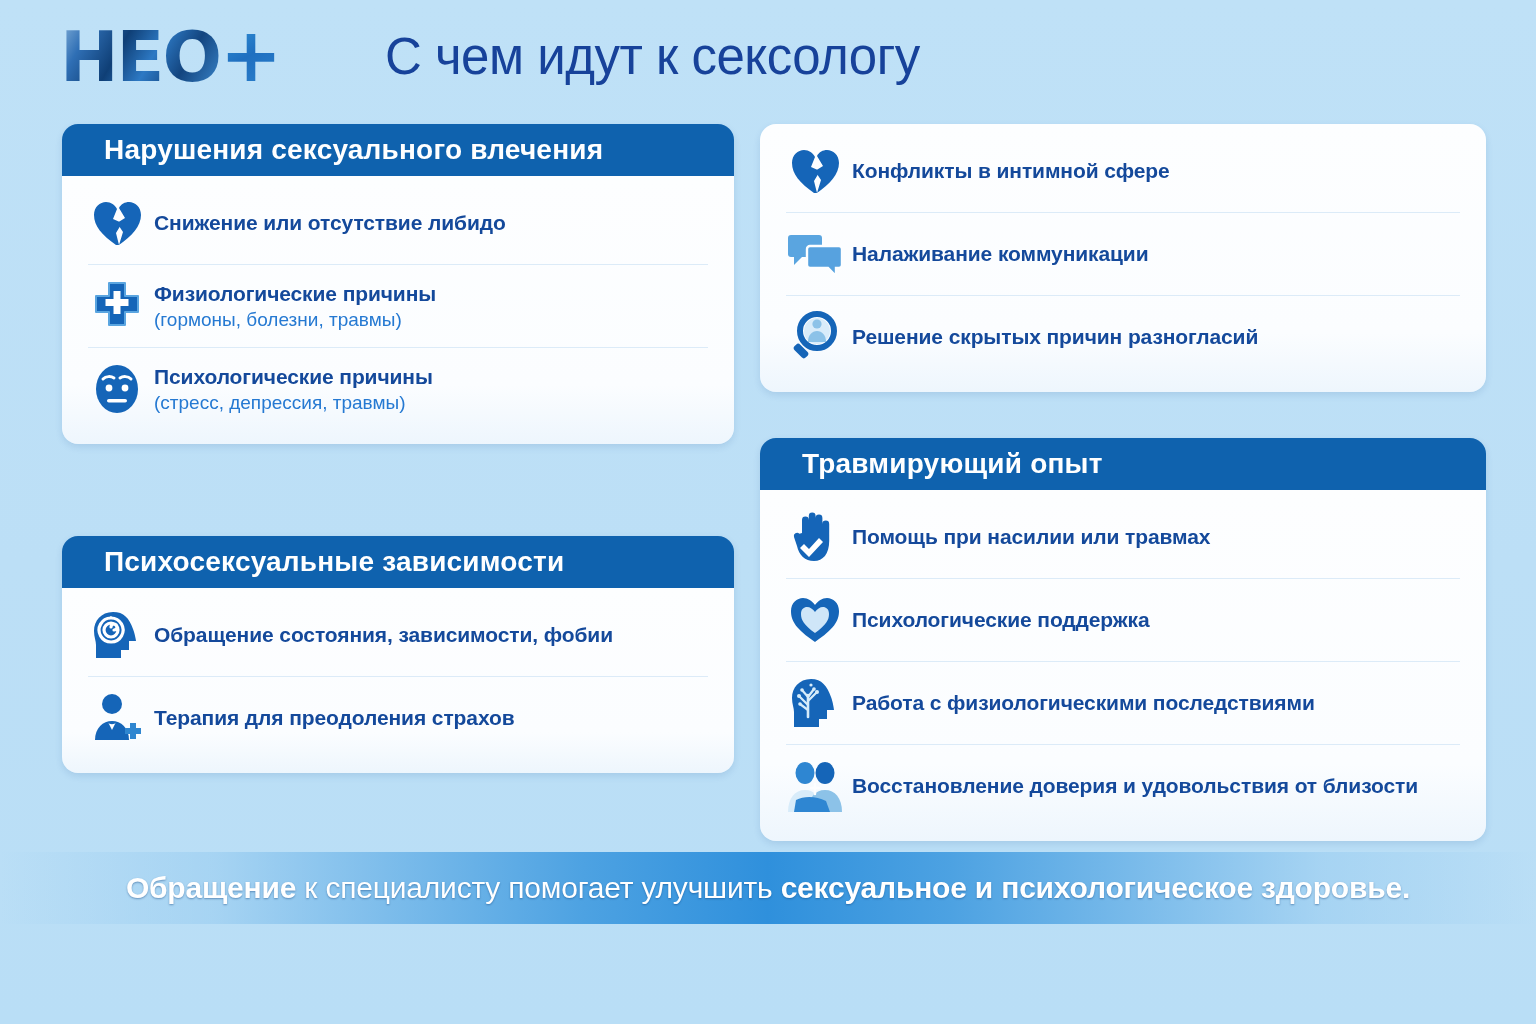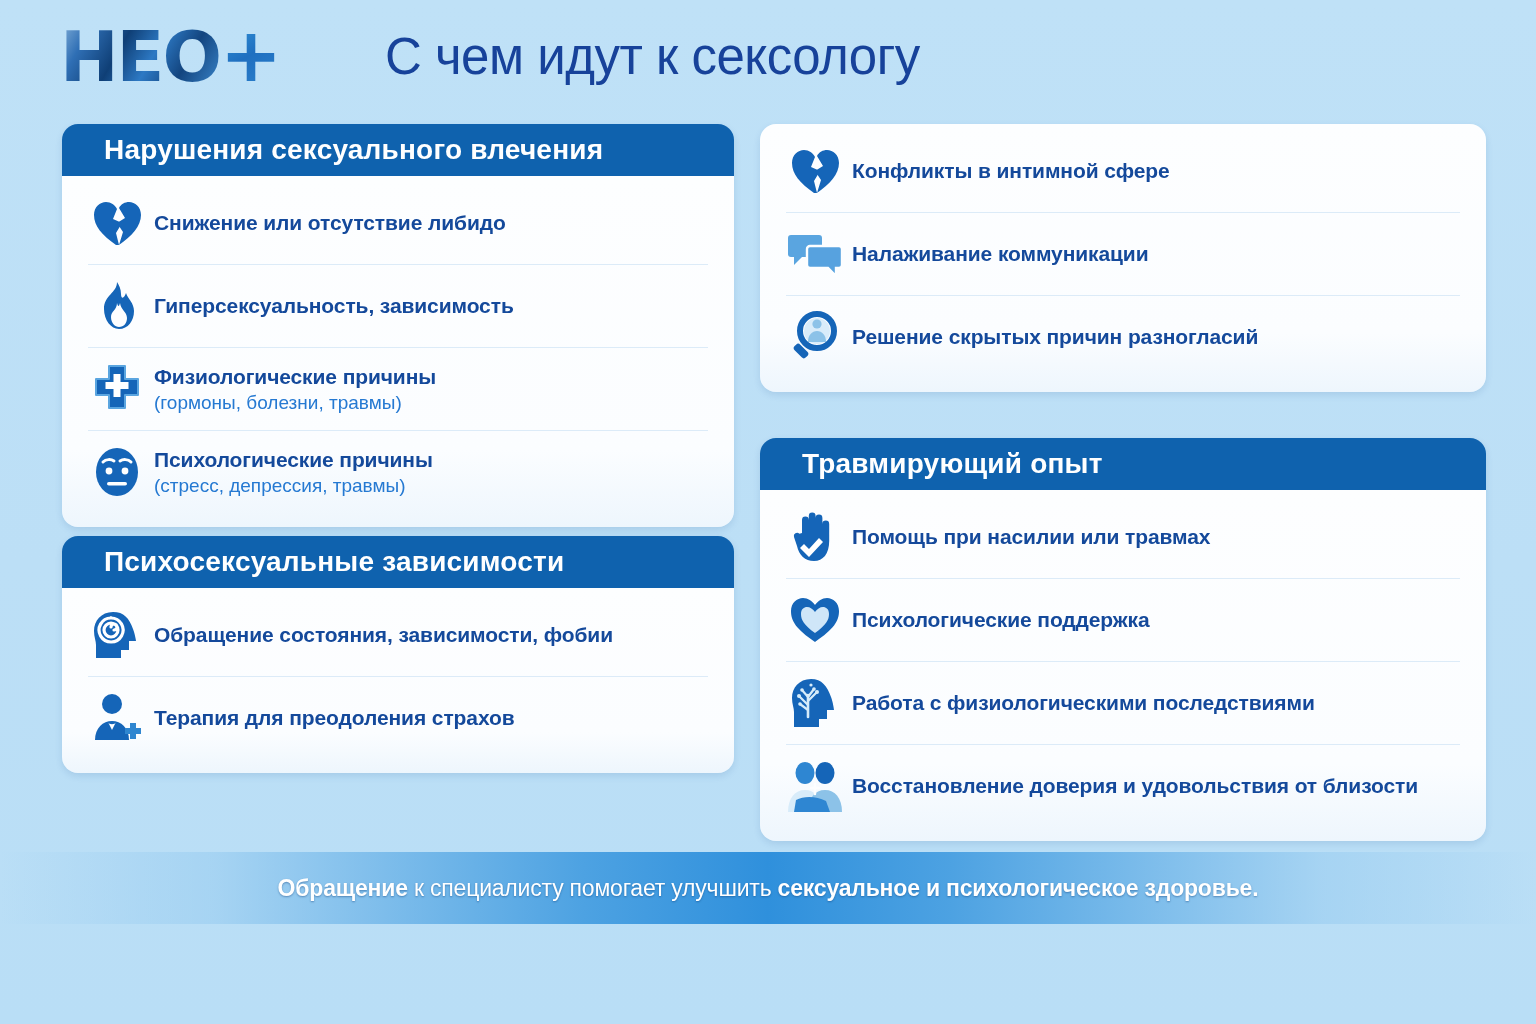--- a/index.html
+++ b/index.html
@@ -59,21 +59,21 @@
   #card-partner{left:760px;top:124px;width:726px;}
   #card-trauma{left:760px;top:438px;width:726px;}
 
   
   .footer{position:absolute;left:0;top:852px;width:1536px;height:72px;
     background:linear-gradient(90deg,
       rgba(189,223,246,0) 0%, rgba(150,203,240,.55) 14%,
       #4da2e2 38%, #2f90dc 50%, #4da2e2 62%,
       rgba(150,203,240,.55) 86%, rgba(189,223,246,0) 100%);
     display:flex;align-items:center;justify-content:center;}
-  .footer-txt{font-size:23px;color:#ffffff;white-space:nowrap;
+  .footer-txt{font-size:30px;color:#ffffff;white-space:nowrap;
     text-shadow:0 1px 2px rgba(12,60,120,.45);letter-spacing:-.2px;}
   .footer-txt b{font-weight:bold;}
 </style>
 </head>
 <body>
 
 <div class="page">
 
   <div class="topbar">
     <div class="logo">
@@ -89,31 +89,20 @@
       <div class="card-body">
         <div class="row">
           <div class="ico">
             <svg width="50" height="48" viewBox="0 0 50 48">
      <path d="M24 46 C10 36 2 27 2 16 C2 8 8 3 14 3 C19 3 23 6 25 10 L21 20 L30 24 L24 34 L27 46 Z" fill="#1565b8"></path>
      <path d="M27 46 L31 33 L25 24 L33 19 L27 9 C29 5 33 3 37 3 C43 3 49 8 49 16 C49 27 40 37 27 46 Z" fill="#1565b8"></path>
    </svg>
           </div>
           <div class="txt">
             <div class="t1">Снижение или отсутствие либидо</div>
-          </div>
-        </div>
-        <div class="row">
-          <div class="ico">
-            <svg width="40" height="50" viewBox="0 0 40 50">
-     <path d="M20 1 C20 12 7 14 7 28 C7 39 14 48 22 48 C31 48 37 40 37 30 C37 22 31 18 29 12 C27 18 24 18 24 13 C24 8 22 4 20 1 Z" fill="#1565b8"></path>
-     <path d="M20 22 C20 29 14 30 14 36 C14 42 18 46 22 46 C27 46 30 42 30 37 C30 31 24 29 23 22 C22 26 21 26 20 22 Z" fill="#fdfeff"></path>
-   </svg>
-          </div>
-          <div class="txt">
-            <div class="t1">Гиперсексуальность, зависимость</div>
           </div>
         </div>
         <div class="row">
           <div class="ico">
             <svg width="50" height="50" viewBox="0 0 50 50">
      <path d="M17 2 h16 v13 h13 v16 h-13 v13 h-16 v-13 h-13 v-16 h13 z" fill="#1565b8" stroke="#5aa5e0" stroke-width="2" stroke-linejoin="round"></path>
      <path d="M21.5 10 h7 v8 h8 v7 h-8 v8 h-7 v-8 h-8 v-7 h8 z" fill="#ffffff"></path>
    </svg>
           </div>
           <div class="txt">

